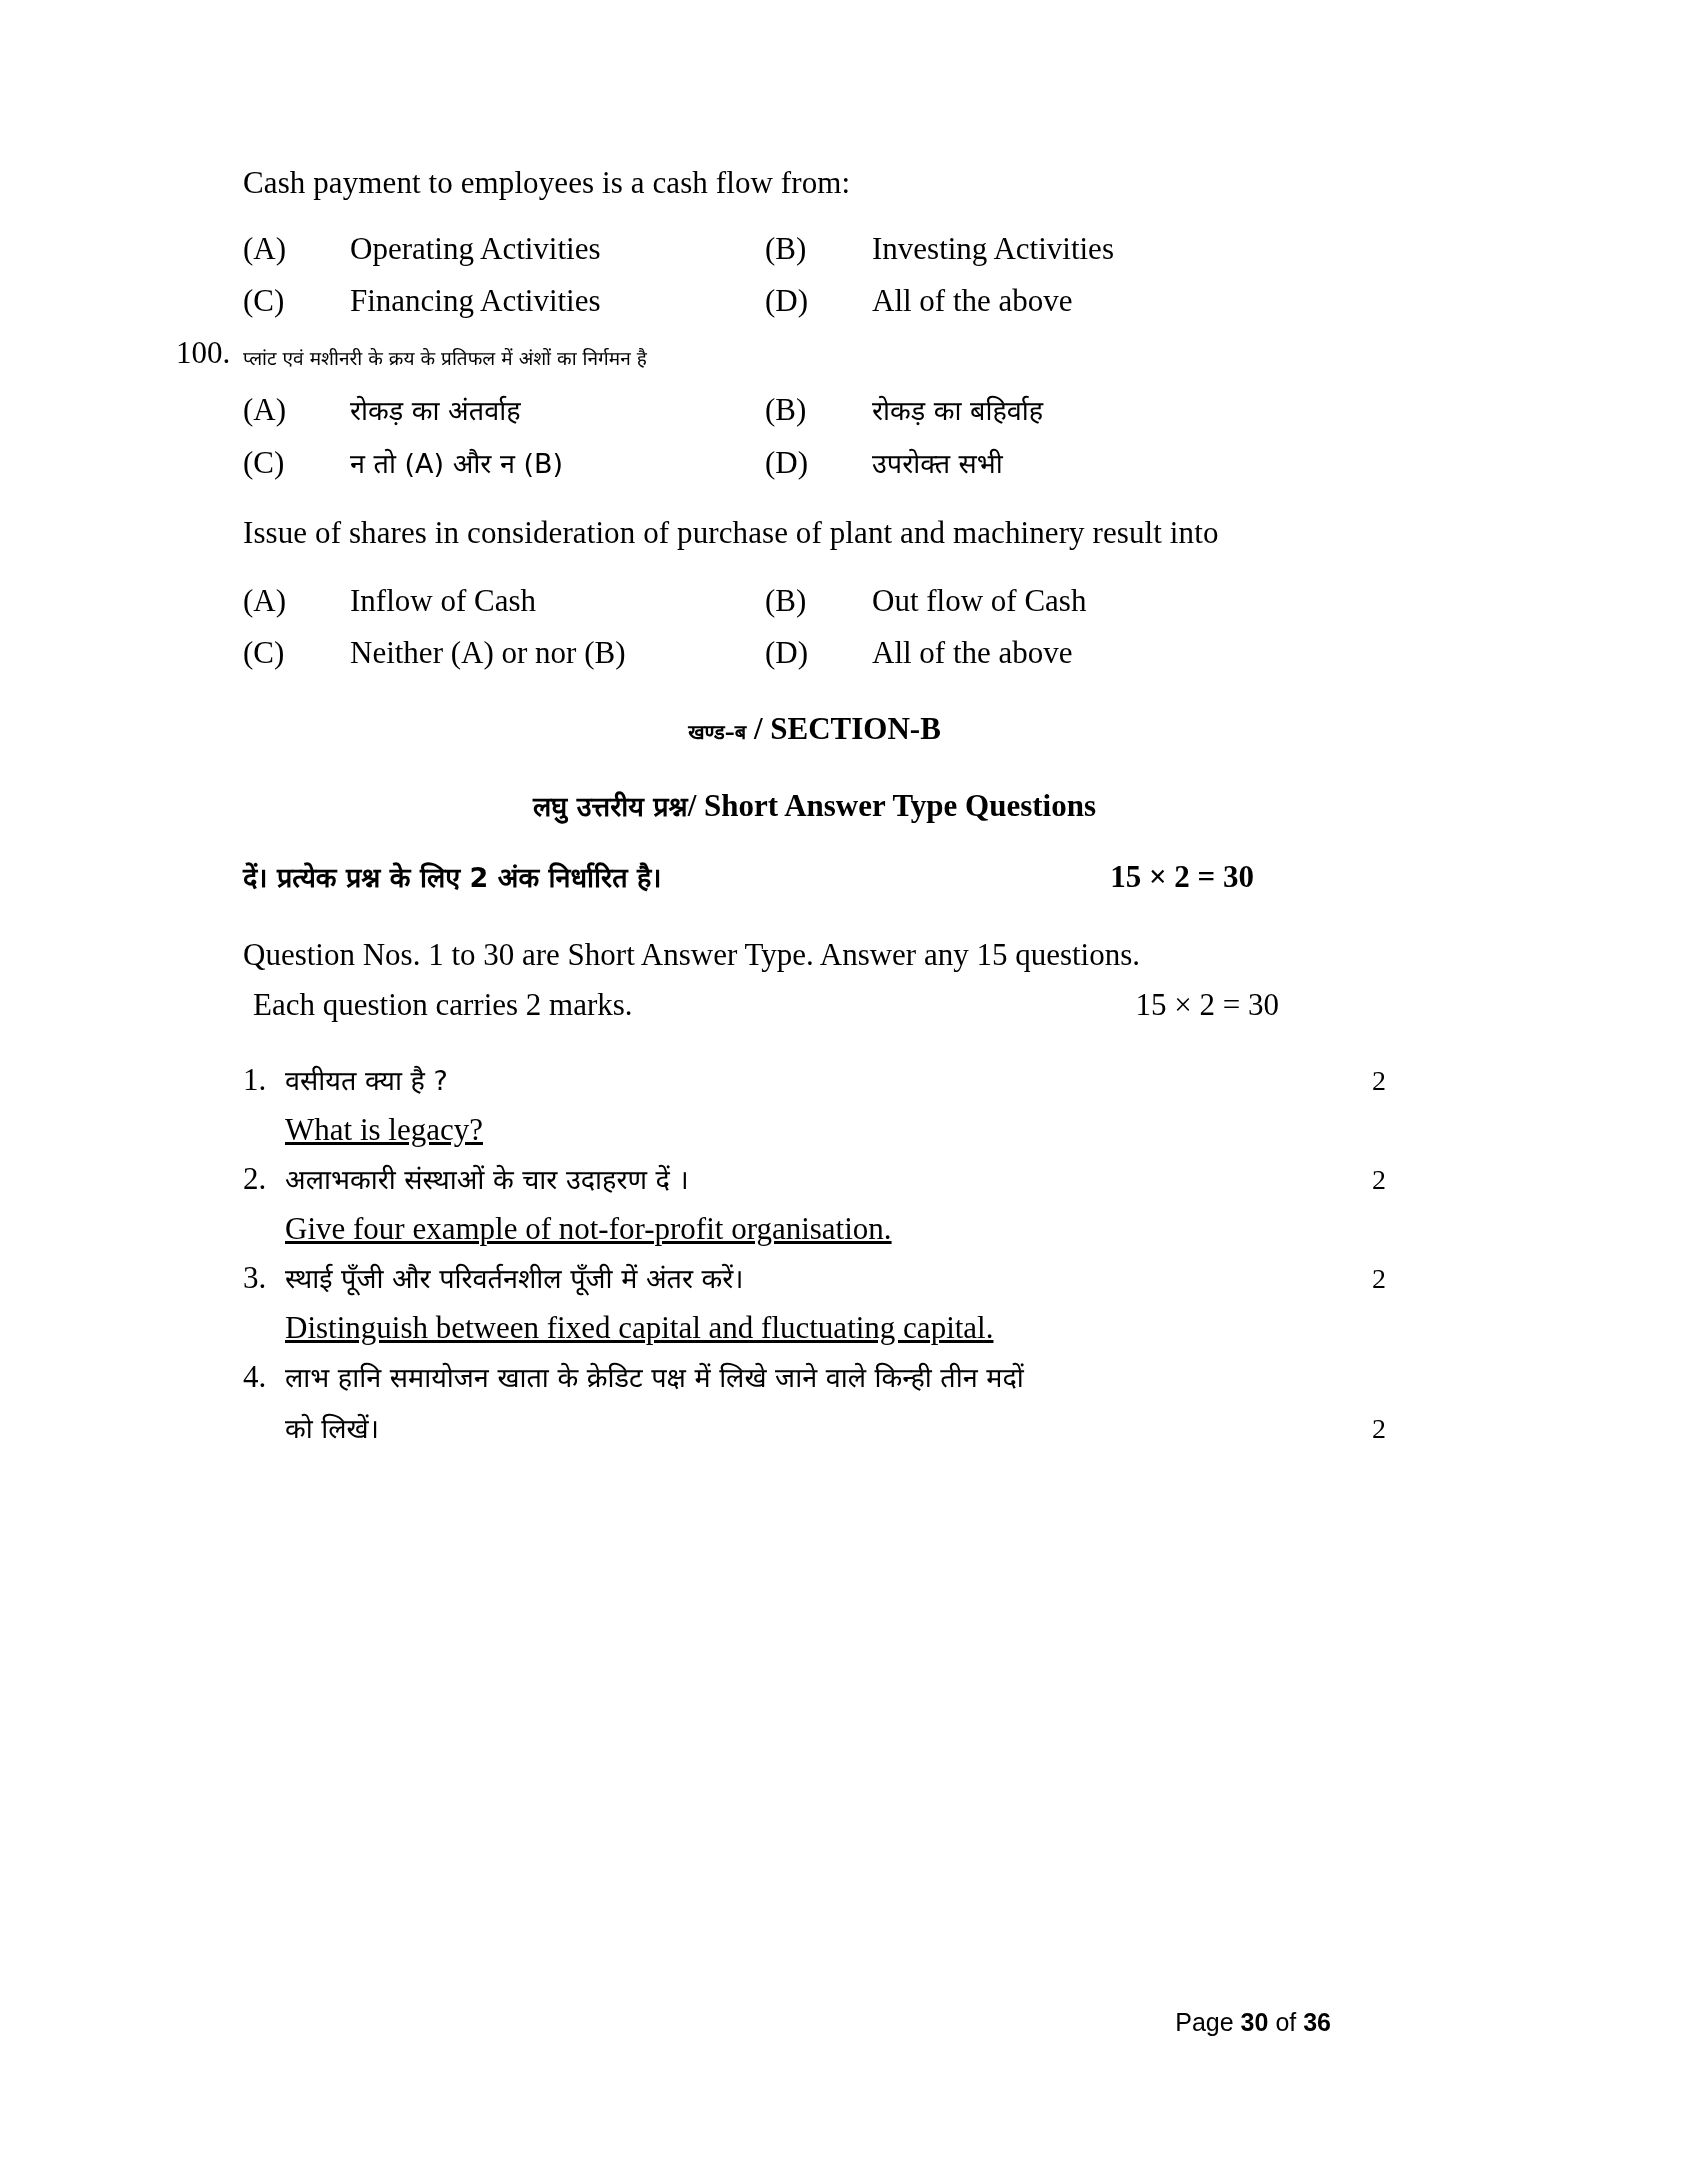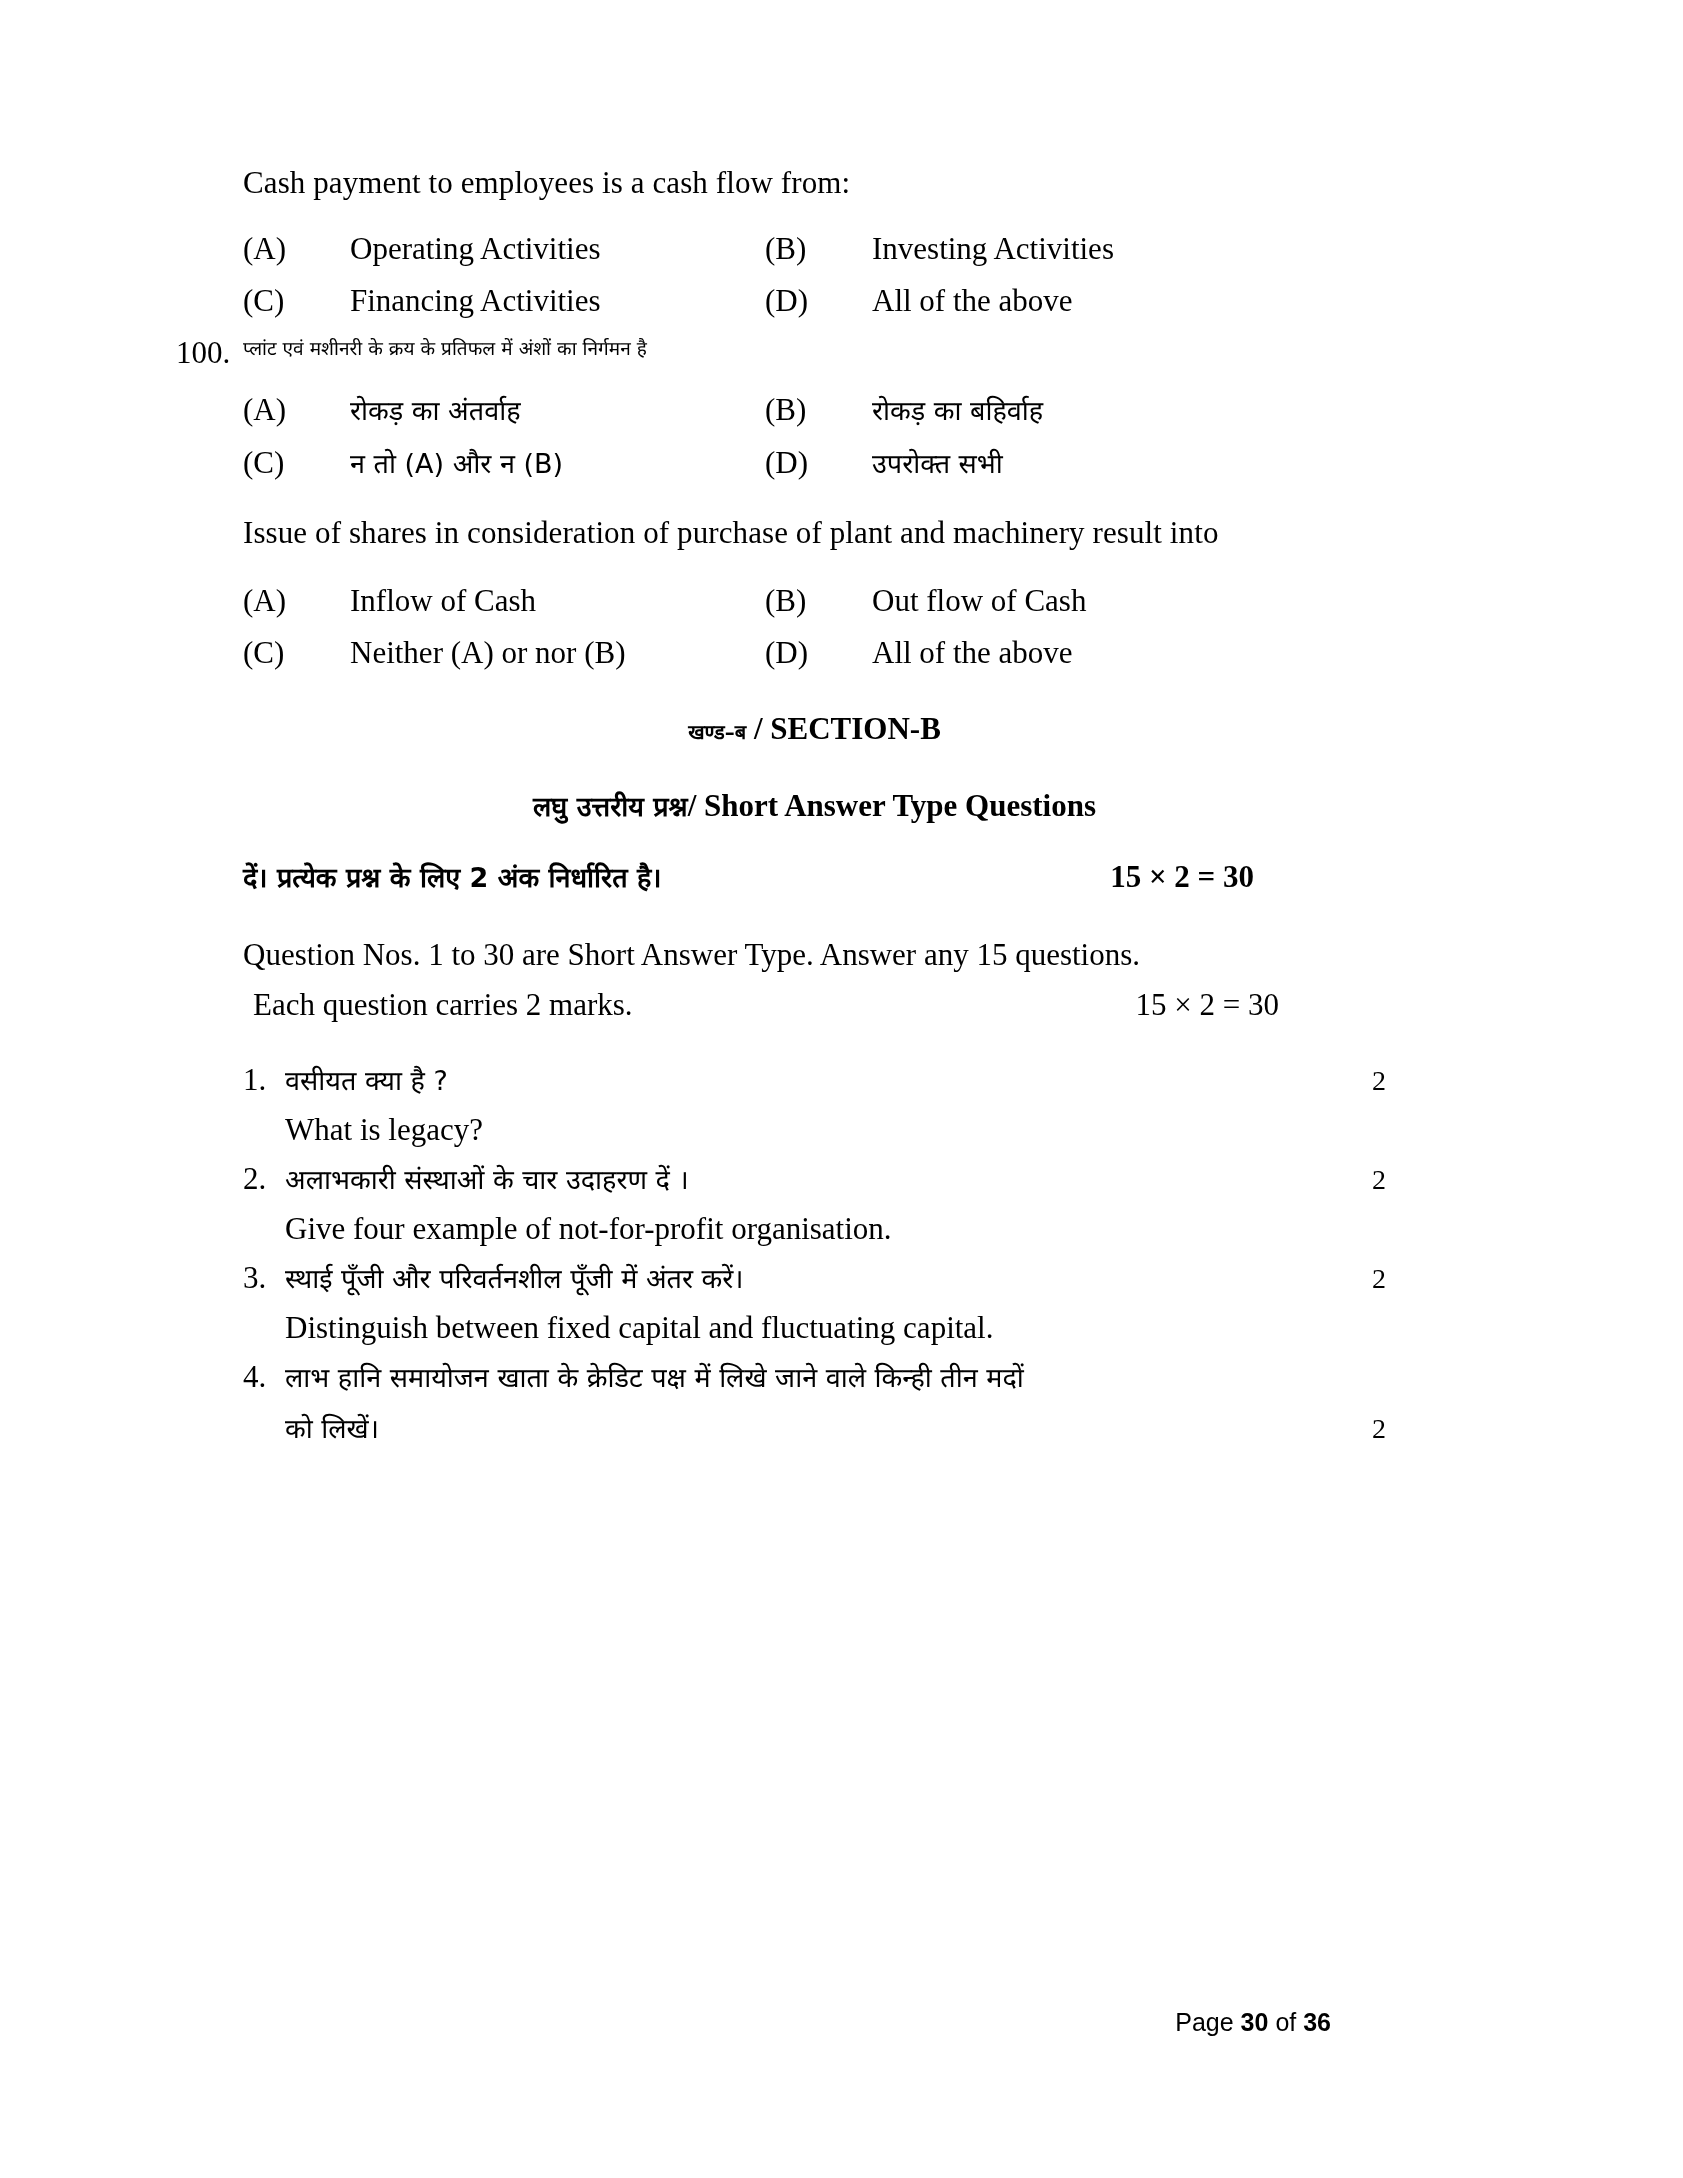--- a/index.html
+++ b/index.html
@@ -69,21 +69,21 @@
     font-size: 31px;
   }
   .opt-val-hi {
     font-family: "DejaVu Sans", sans-serif;
     font-size: 27px;
   }
 
   
   .qnum-line {
     display: flex;
-    align-items: flex-start;
+    align-items: flex-end;
     margin: 6px 0 20px -67px;
   }
   .qnum {
     width: 67px;
     flex: 0 0 67px;
     font-family: "Liberation Serif", "DejaVu Serif", serif;
     font-size: 31px;
   }
   .qnum-text {
     font-family: "DejaVu Sans", sans-serif;
@@ -197,20 +197,21 @@
     flex: 0 0 59px;
     text-align: right;
     font-family: "Liberation Serif", "DejaVu Serif", serif;
     font-size: 28px;
   }
   .q-en-line {
     display: flex;
     align-items: center;
     margin-bottom: 12px;
     padding-left: 42px;
+    text-decoration: underline;
   }
   .q-cont-line {
     display: flex;
     align-items: baseline;
     margin-bottom: 12px;
     padding-left: 42px;
   }
   .q-cont-hi {
     flex: 1 1 auto;
     font-family: "DejaVu Sans", sans-serif;

